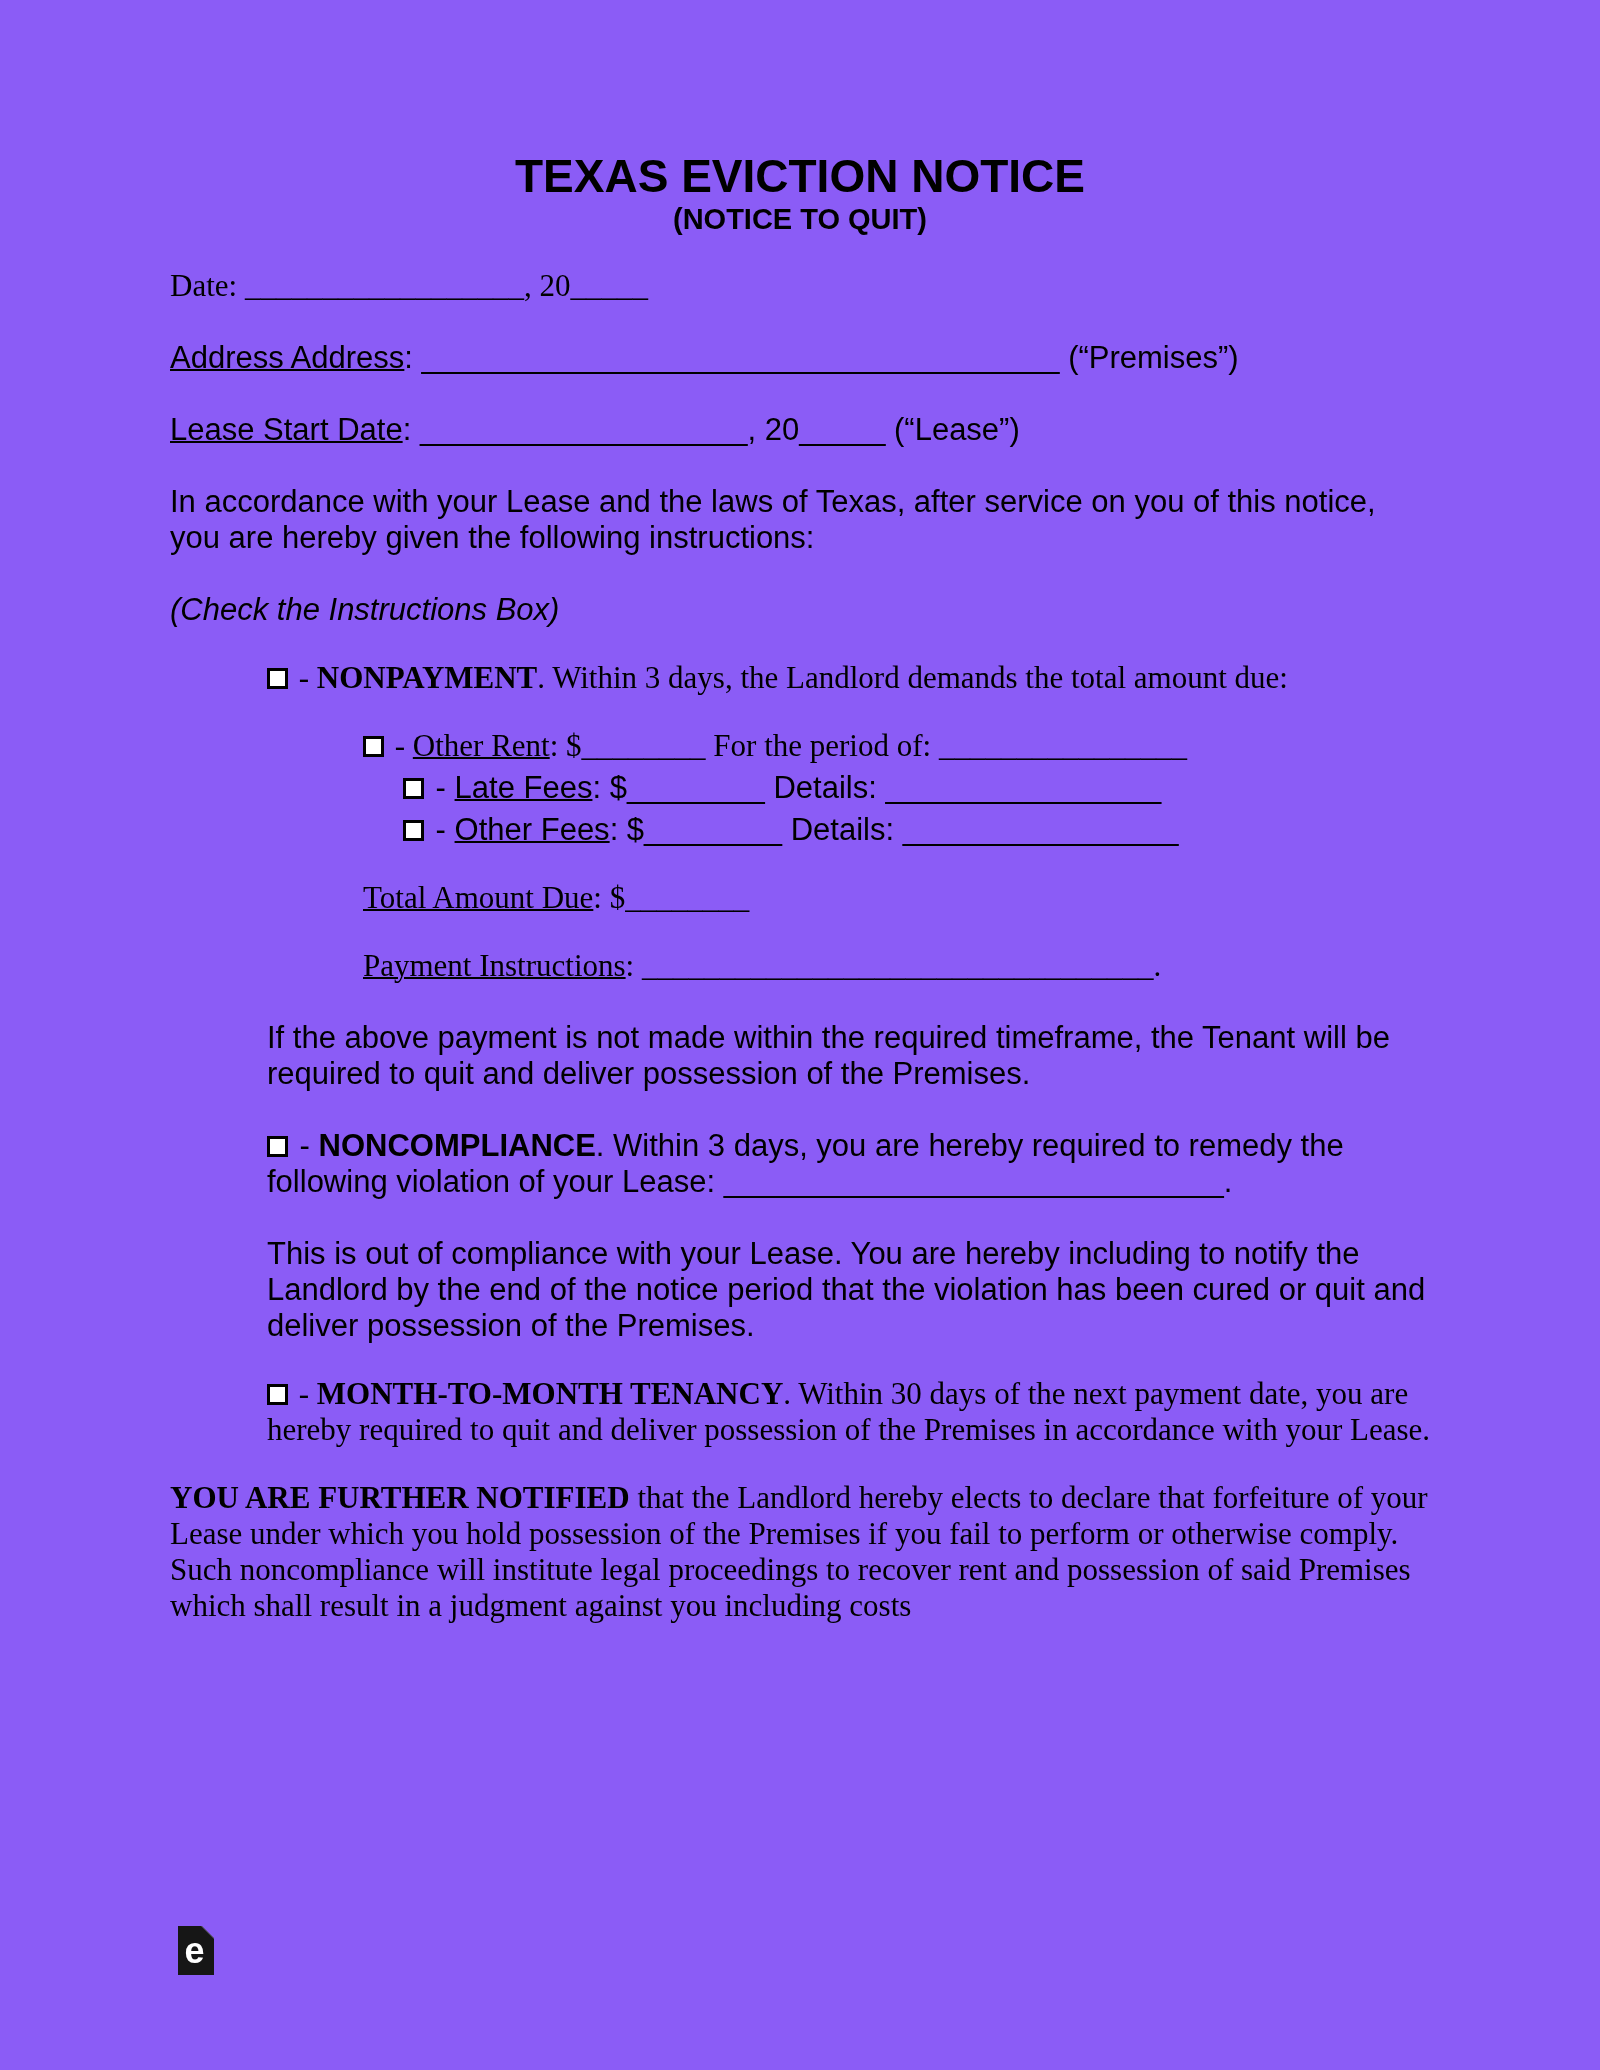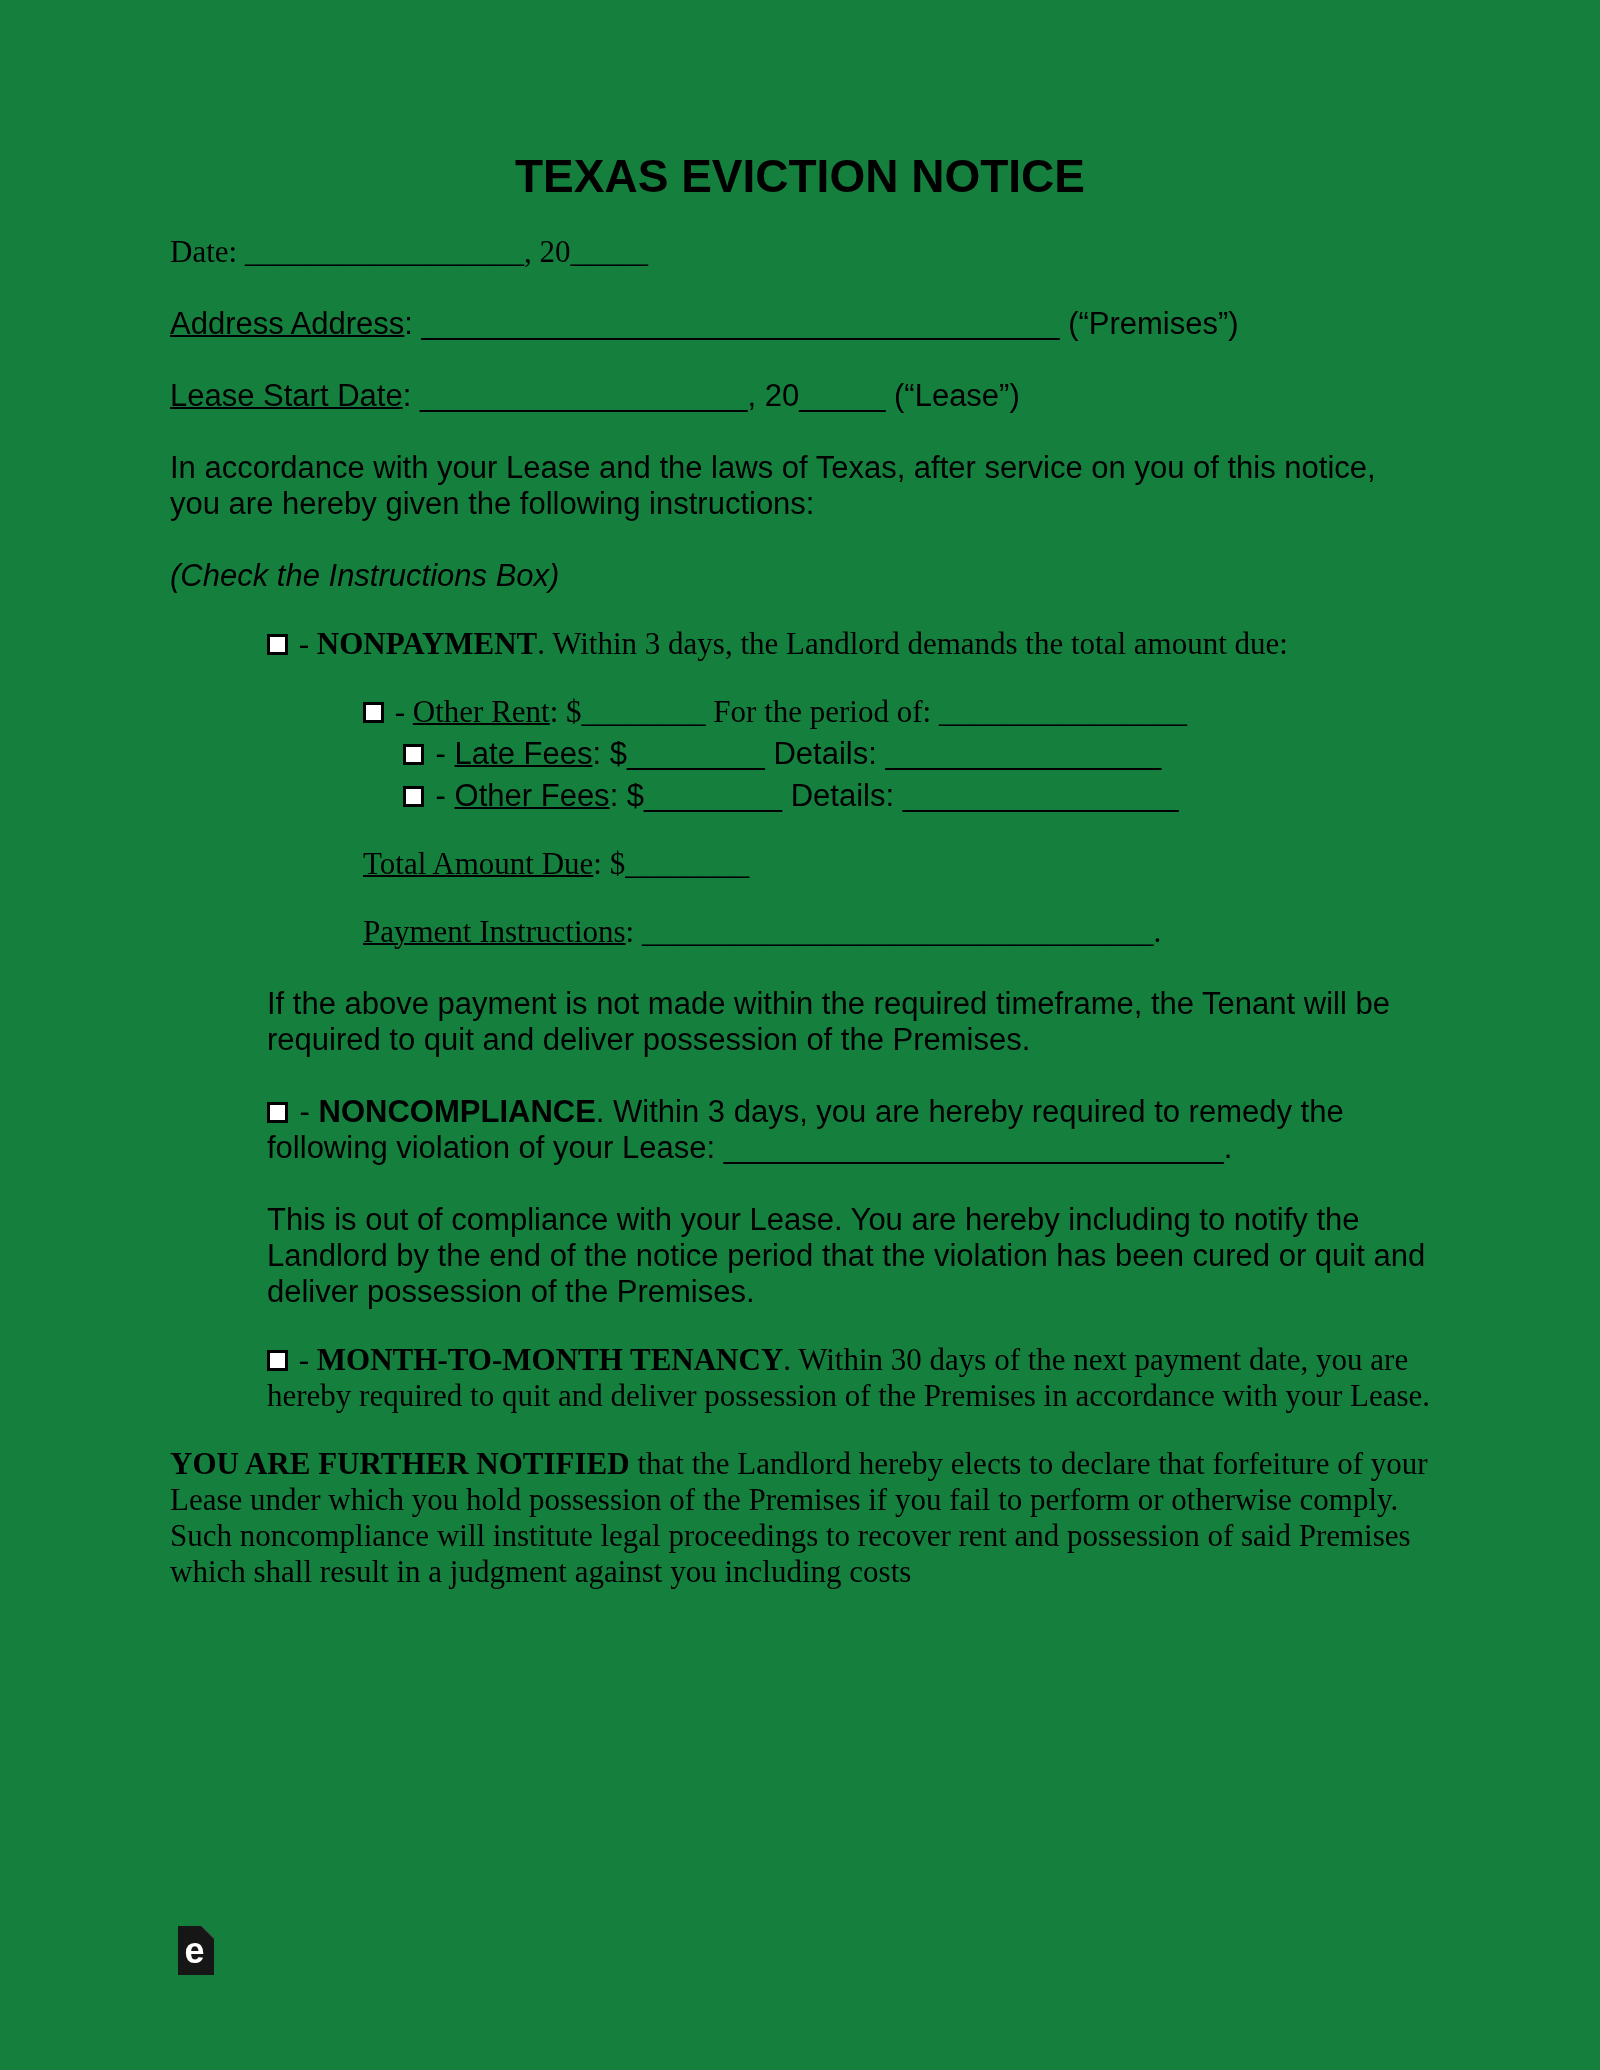--- a/index.html
+++ b/index.html
@@ -1,19 +1,19 @@
 <!DOCTYPE html>
 <html><head>
 <meta charset="utf-8">
 <style>
   html, body { margin:0; padding:0; background:#ffffff; }
   .page {
     position:relative;
     width:1600px; height:2070px;
-    background:#15803d;
+    background:#8b5cf6;
     box-sizing:border-box;
     padding:150px 170px 0 170px;
     font-family:"Liberation Sans", sans-serif;
     font-size:31px;
     line-height:36px;
     color:#000;
   }
   .title  { font-size:46px; line-height:52px; font-weight:bold; text-align:center; margin:0; letter-spacing:0; }
   .subtitle { font-size:29px; line-height:34px; font-weight:bold; text-align:center; margin:0; }
   p { margin:36px 0 0 0; }
@@ -34,20 +34,21 @@
     background:#fff;
   }
   .logo { position:absolute; left:178px; top:1926px; width:36px; height:49px; }
 </style>
 </head>
 <body>
 
 <div class="page">
 
   <h1 class="title">TEXAS EVICTION NOTICE</h1>
+  <div class="subtitle">(NOTICE TO QUIT)</div>
 
   <p class="mt42"><span>Date: </span><span>__________________</span><span>, 20</span><span>_____</span></p>
 
 
   <p><span class="u">Address Address</span><span>: </span><span>_____________________________________</span><span> (“Premises”)</span></p>
 
   <p><span class="u">Lease Start Date</span><span>: </span><span>___________________</span><span>, 20</span><span>_____</span><span> (“Lease”)</span></p>
 
   <p>In accordance with your Lease and the laws of Texas, after service on you of this notice, you are hereby given the following instructions:</p>
 

